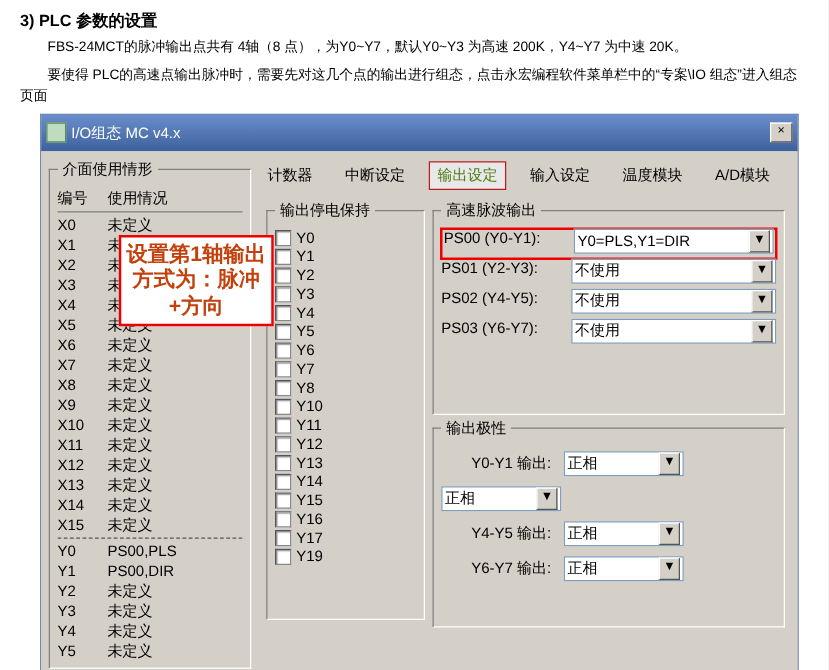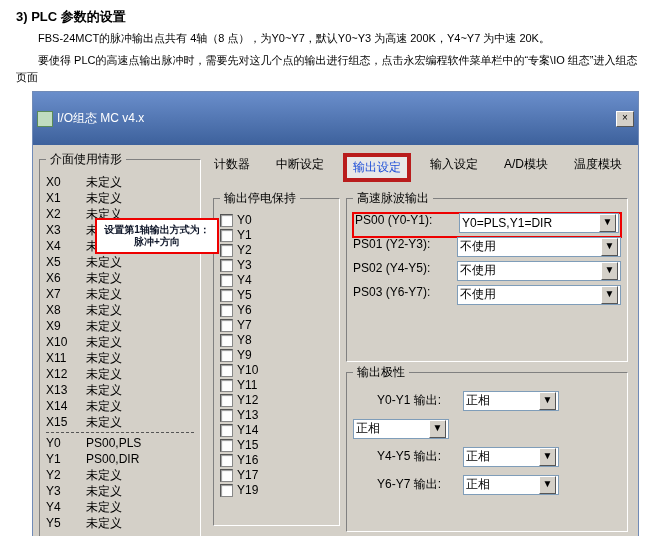--- a/index.html
+++ b/index.html
@@ -1,52 +1,52 @@
 <!DOCTYPE html>
 <html><head>
 <meta charset="utf-8">
 <style>
 body{margin:0;font-family:"SimSun","Microsoft YaHei",sans-serif;font-size:12px;background:#fff;color:#000}
 .doc-heading{font-weight:bold;margin:8px 0 4px 16px;font-size:13px}
 .doc-para{margin:0 16px 4px 16px;line-height:1.6;text-indent:2em;font-size:11px}
 .window{width:605px;margin:4px 0 0 32px;border:1px solid #718bb7;background:#d4d0c8}
-.titlebar{background:linear-gradient(#6a8ecb,#3d619c);color:#fff;padding:18px 4px;display:flex;align-items:flex-end;font-size:12px}
+.titlebar{background:linear-gradient(#6a8ecb,#3d619c);color:#fff;padding:6px 4px;display:flex;align-items:flex-start;font-size:12px}
 .tb-icon{width:14px;height:14px;background:#c0dcc0;border:1px solid #5a8a5a;margin-right:4px}
 .tb-close{margin-left:auto;width:16px;height:14px;background:#d4d0c8;border:1px solid #fff;border-right-color:#555;border-bottom-color:#555;text-align:center;line-height:12px;font-family:Arial;font-size:10px;color:#000}
 .win-body{padding:6px;background:#d4d0c8}
 .row{display:flex;gap:6px;align-items:flex-start}
 fieldset{border:1px solid #fff;border-left-color:#808080;border-top-color:#808080;padding:6px;margin:0;background:#d4d0c8}
 fieldset legend{padding:0 4px;font-size:12px}
 .usage-box{width:148px;height:394px}
 .usage-head{display:flex;font-weight:normal;border-bottom:1px solid #808080;padding-bottom:2px;margin-bottom:2px}
 .usage-head span:first-child{width:40px}
 .usage-list{height:360px;overflow:hidden}
 .usage-row{display:flex;line-height:16px}
 .usage-row span:first-child{width:40px}
 .usage-sep{border-top:1px dashed #555;margin:2px 0}
 .right-col{flex:1;display:flex;flex-direction:column;gap:6px}
 .tabrow{display:flex;gap:12px;background:#d4d0c8;padding:2px 0}
 .tab{padding:2px 6px;font-size:12px;cursor:pointer;border:1px solid transparent}
-.tab.active{border:4px solid #b91c1c;color:#1d4ed8;background:#e8e8e8}
+.tab.active{border:1px solid #b91c1c;color:#4d7c0f;background:#e8e8e8}
 .panels{display:flex;gap:6px}
 .stop-box{width:113px;height:322px}
 .stop-list{height:300px;overflow:hidden}
 .stop-row{display:flex;align-items:center;line-height:15px}
 .cb{width:11px;height:11px;border:1px solid #888;border-top-color:#555;border-left-color:#555;background:#fff;margin-right:4px;display:inline-block}
 .cb.sunken{box-shadow:inset 1px 1px 1px #999}
 .pulse-box{width:268px;height:158px}
 .ps-row{display:flex;height:24px;gap:6px}
 .ps-row.hl{outline:2px solid #e00;outline-offset:-1px;padding:0 2px}
 .ps-label{width:98px}
 .ps-sel{flex:1;height:18px;border:1px solid #7f9db9;background:#fff;display:flex;align-items:center;padding:0 2px;font-size:12px;position:relative}
 .ps-sel .dd{margin-left:auto;width:15px;height:16px;background:#d4d0c8;border:1px solid #fff;border-right-color:#555;border-bottom-color:#555;text-align:center;line-height:14px;font-size:10px}
 .note-box{position:relative;margin-top:-2px}
-.note{position:absolute;left:-112px;top:30px;border:2px solid #e00;background:#fff;color:#0f172a;padding:4px;font-size:10px;font-weight:bold;width:112px;line-height:1.2;z-index:5;text-align:center}
+.note{position:absolute;left:-112px;top:30px;border:2px solid #e00;background:#fff;color:#c2410c;padding:4px;font-size:17px;font-weight:bold;width:112px;line-height:1.2;z-index:5;text-align:center}
 .polar-box{width:268px;height:154px;margin-top:2px}
-.pol-row{display:flex;align-items:center;height:28px;gap:18px}
+.pol-row{display:flex;align-items:center;height:28px;gap:6px}
 .pol-row .lbl{width:88px;text-align:right;padding-right:4px}
 .pol-sel{width:90px;height:18px;border:1px solid #7f9db9;background:#fff;display:flex;align-items:center;padding:0 2px}
 .pol-sel .dd{margin-left:auto;width:15px;height:16px;background:#d4d0c8;border:1px solid #fff;border-right-color:#555;border-bottom-color:#555;text-align:center;line-height:14px;font-size:10px}
 </style>
 </head>
 <body>
 
 <div class="doc-heading">3) PLC 参数的设置</div>
 <div class="doc-para">FBS-24MCT的脉冲输出点共有 4轴（8 点），为Y0~Y7，默认Y0~Y3 为高速 200K，Y4~Y7 为中速 20K。</div>
 <div class="doc-para">要使得 PLC的高速点输出脉冲时，需要先对这几个点的输出进行组态，点击永宏编程软件菜单栏中的“专案\IO 组态”进入组态页面</div>
@@ -55,20 +55,24 @@
   <div class="titlebar">
     <span class="tb-icon"></span>
     <span>I/O组态 MC v4.x</span>
     <span class="tb-close">×</span>
   </div>
   <div class="win-body">
     <div class="row">
 
       <fieldset class="usage-box">
         <legend>介面使用情形</legend>
+        <div class="usage-head">
+          <span>编号</span>
+          <span>使用情况</span>
+        </div>
         <div class="usage-list" id="usage-list">
             <div class="usage-row">
               <span>X0</span>
               <span>未定义</span>
             </div>
             <div class="usage-row">
               <span>X1</span>
               <span>未定义</span>
             </div>
             <div class="usage-row">
@@ -154,22 +158,22 @@
             </div>
           </div>
       </fieldset>
 
       <div class="right-col">
         <div class="tabrow" id="tabrow">
             <div class="tab">计数器</div>
             <div class="tab">中断设定</div>
             <div class="tab active">输出设定</div>
             <div class="tab">输入设定</div>
+            <div class="tab">温度模块</div>
             <div class="tab">A/D模块</div>
-            <div class="tab">温度模块</div>
           </div>
         <div class="panels">
           <div class="note-box" style="width:0">
               <div class="note">设置第1轴输出方式为：脉冲+方向</div>
             </div>
           <fieldset class="stop-box">
             <legend>输出停电保持</legend>
             <div class="stop-list" id="stop-list">
                 <div class="stop-row">
                   <span class="cb sunken"></span>
@@ -199,24 +203,20 @@
                   <span class="cb sunken"></span>
                   <span>Y6</span>
                 </div>
                 <div class="stop-row">
                   <span class="cb sunken"></span>
                   <span>Y7</span>
                 </div>
                 <div class="stop-row">
                   <span class="cb sunken"></span>
                   <span>Y8</span>
-                </div>
-                <div class="stop-row">
-                  <span class="cb sunken"></span>
-                  <span>Y9</span>
                 </div>
                 <div class="stop-row">
                   <span class="cb sunken"></span>
                   <span>Y10</span>
                 </div>
                 <div class="stop-row">
                   <span class="cb sunken"></span>
                   <span>Y11</span>
                 </div>
                 <div class="stop-row">

